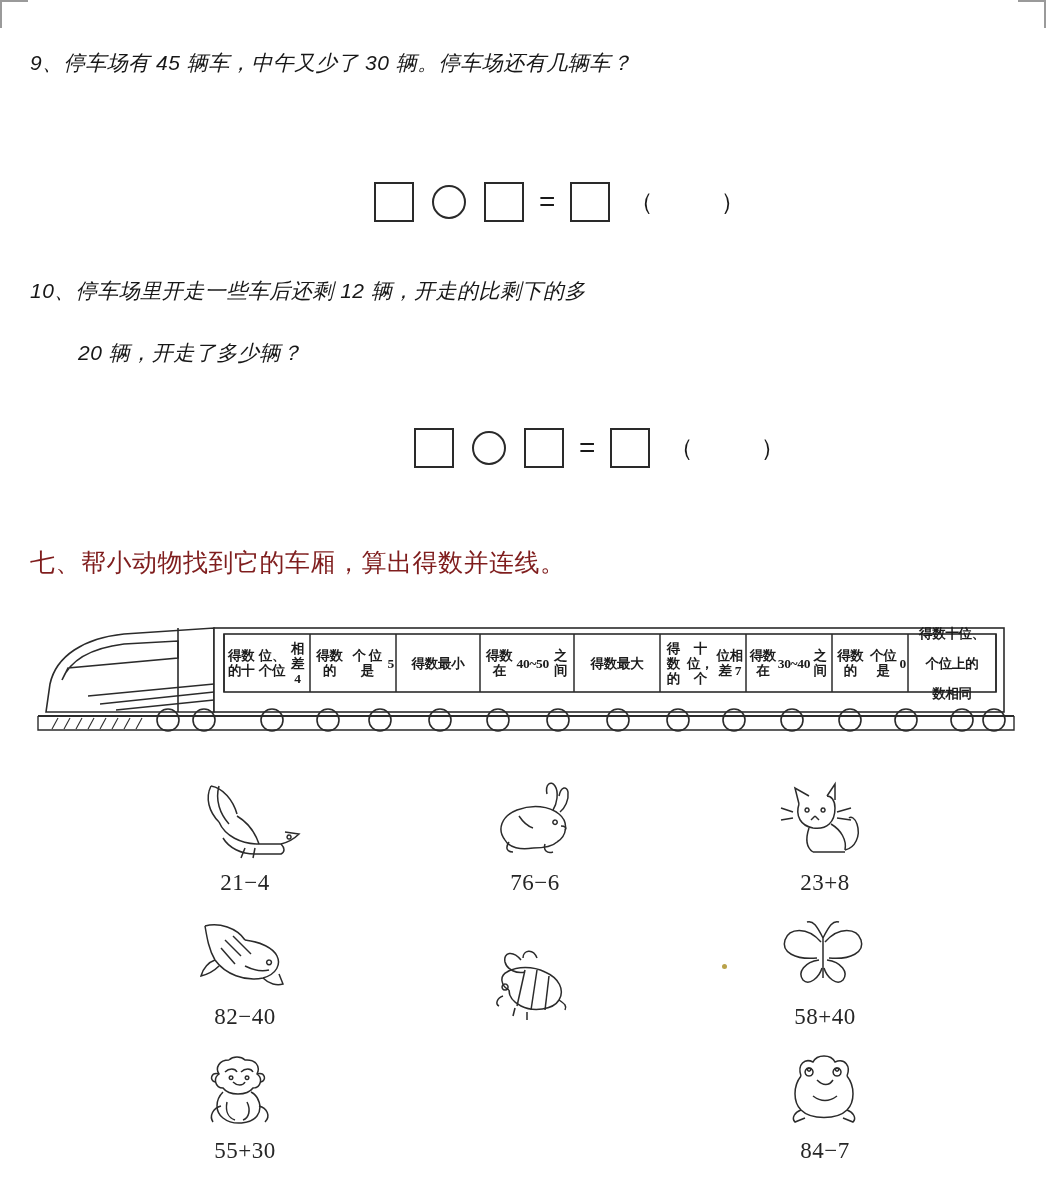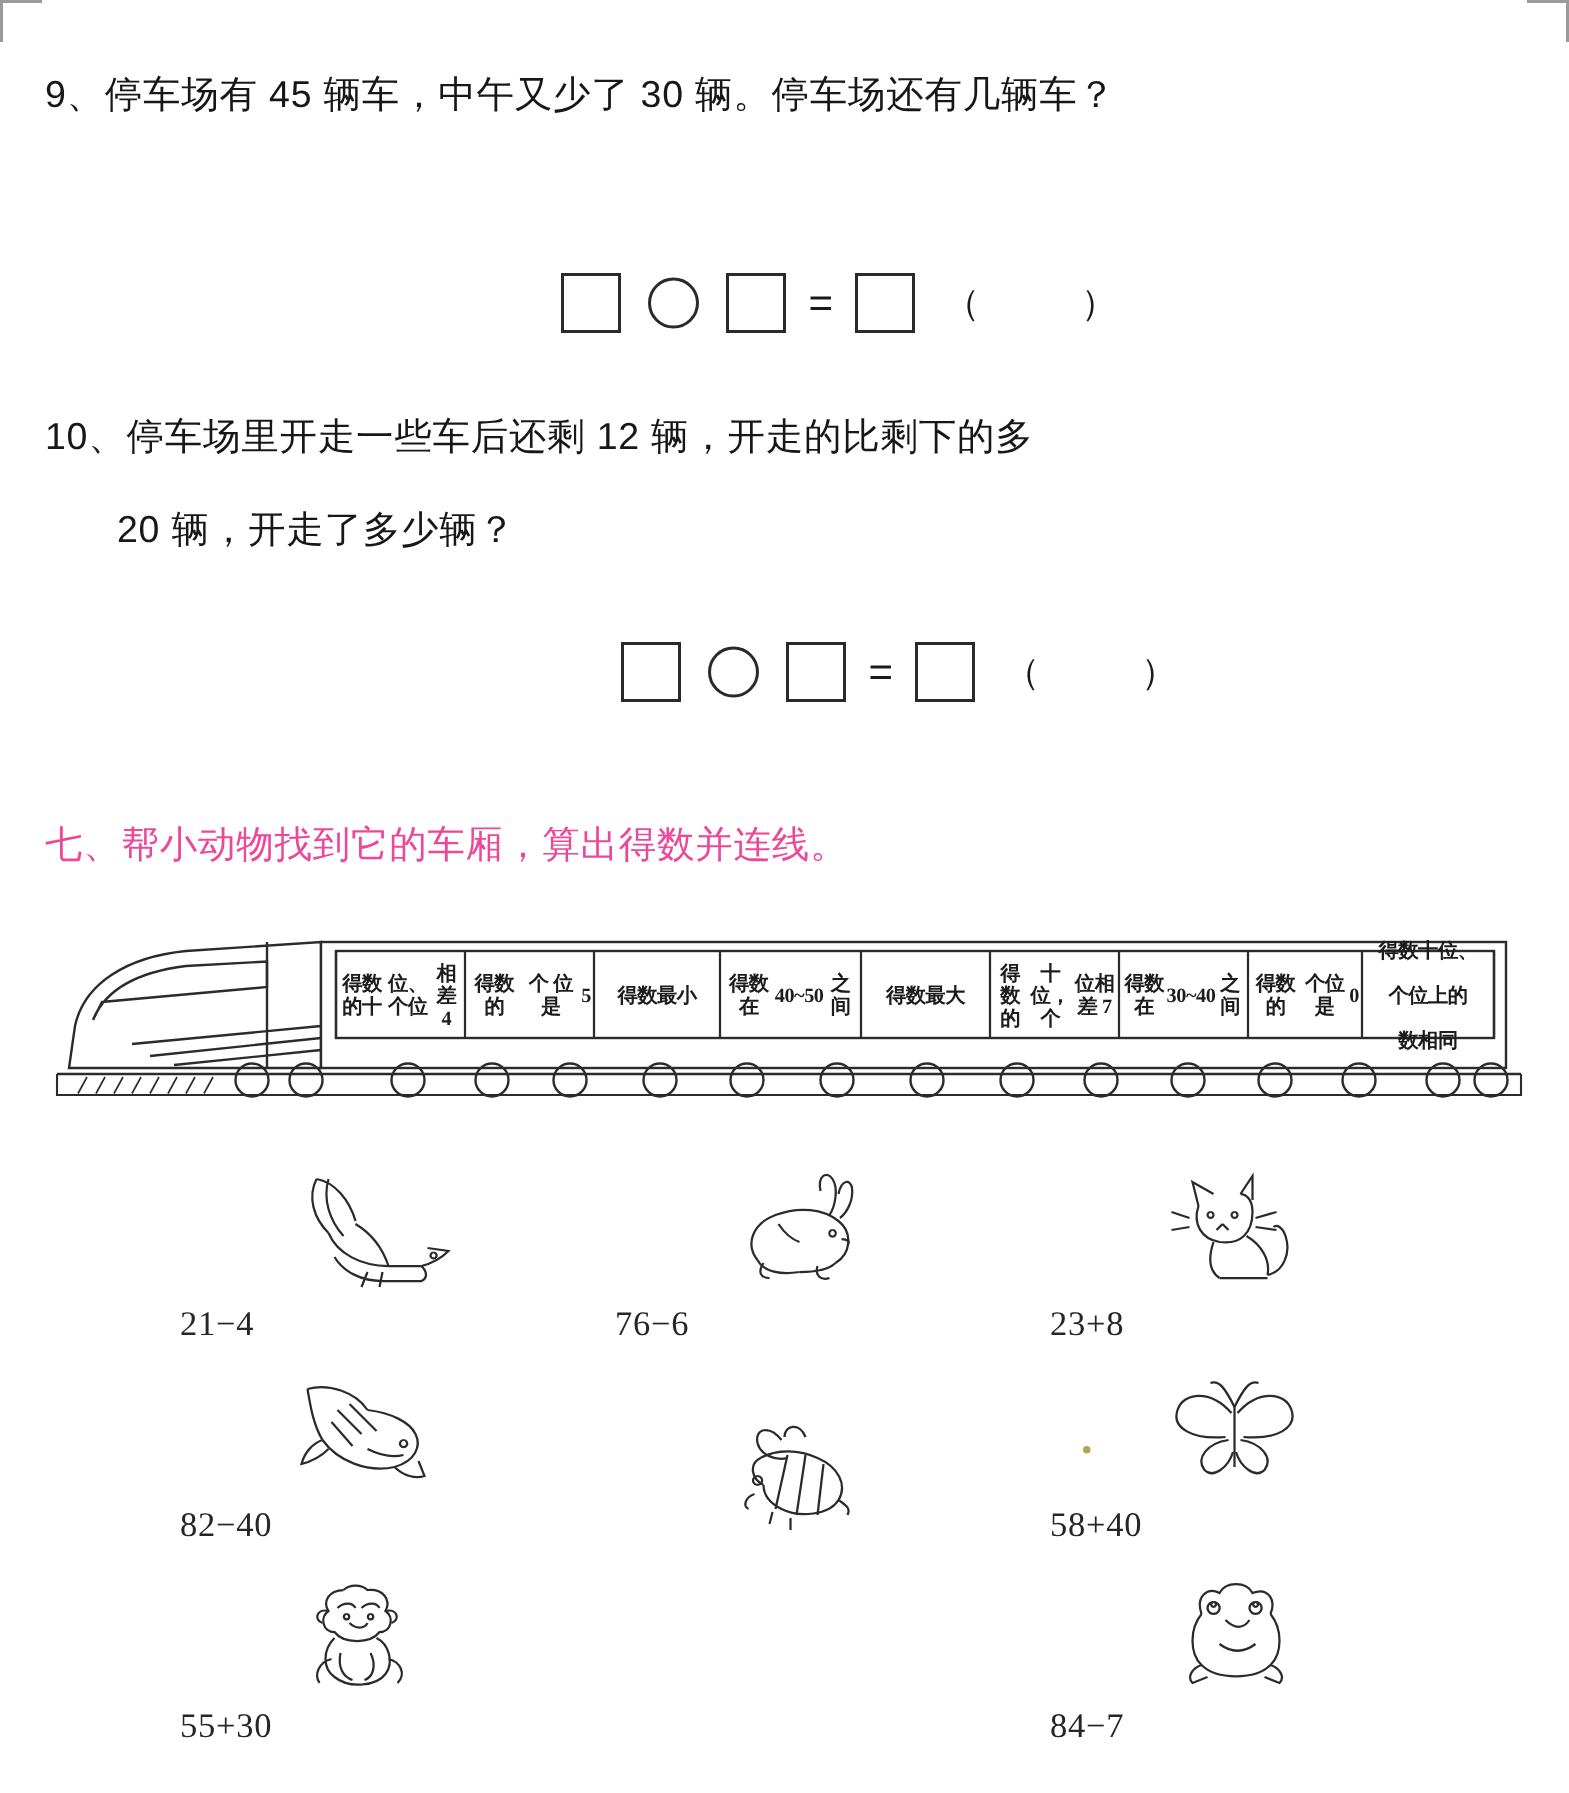--- a/index.html
+++ b/index.html
@@ -21,24 +21,25 @@
     position: absolute;
     border-color: #9a9a9a;
     border-style: solid;
   }
   .crop-tl { top: 0; left: 0; width: 26px; height: 26px; border-width: 2px 0 0 2px; }
   .crop-tr { top: 0; right: 0; width: 26px; height: 26px; border-width: 2px 2px 0 0; }
 
   
   .problem {
     position: absolute;
-    font-size: 25px;
+    font-size: 21px;
     line-height: 46px;
     letter-spacing: 0.5px;
     color: #171717;
+    font-style: italic;
   }
 
   .answer-row {
     position: absolute;
     display: flex;
     align-items: center;
     font-size: 25px;
   }
   .blank-box {
     display: inline-block;
@@ -65,21 +66,21 @@
     display: inline-block;
     margin-left: 10px;
     font-size: 24px;
     letter-spacing: 18px;
   }
 
   .section-title {
     position: absolute;
     font-size: 25px;
     letter-spacing: 0.5px;
-    color: #ec4899;
+    color: #7f1d1d;
   }
 
   
   .train-wrap {
     position: absolute;
     left: 28px;
     top: 612px;
     width: 990px;
     height: 140px;
   }
@@ -112,21 +113,21 @@
     width: 830px;
   }
   .arow {
     display: flex;
     height: 134px;
     align-items: flex-end;
     justify-content: space-between;
   }
   .acell {
     width: 250px;
-    text-align: left;
+    text-align: center;
   }
   .acell .art {
     height: 92px;
     display: flex;
     align-items: flex-end;
     justify-content: center;
   }
   .acell .expr {
     font-family: "Liberation Serif", serif;
     font-size: 23px;

